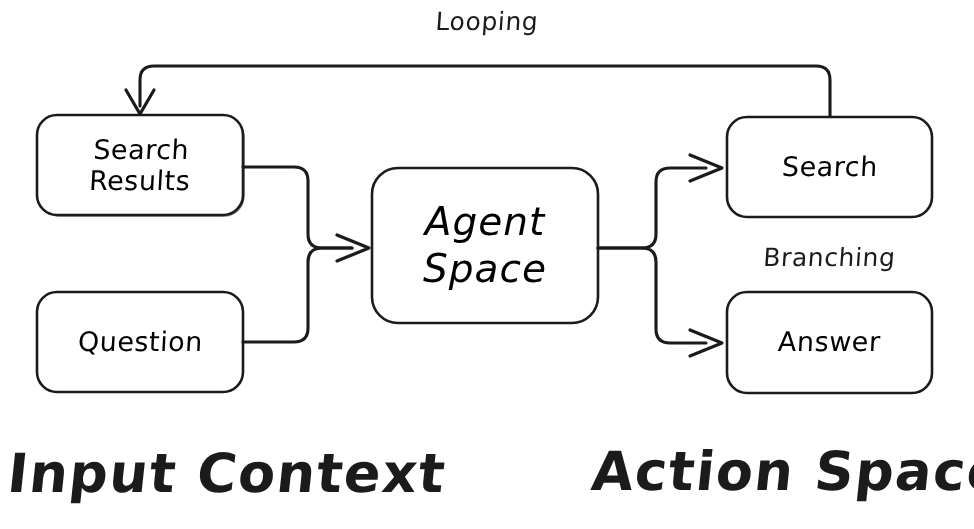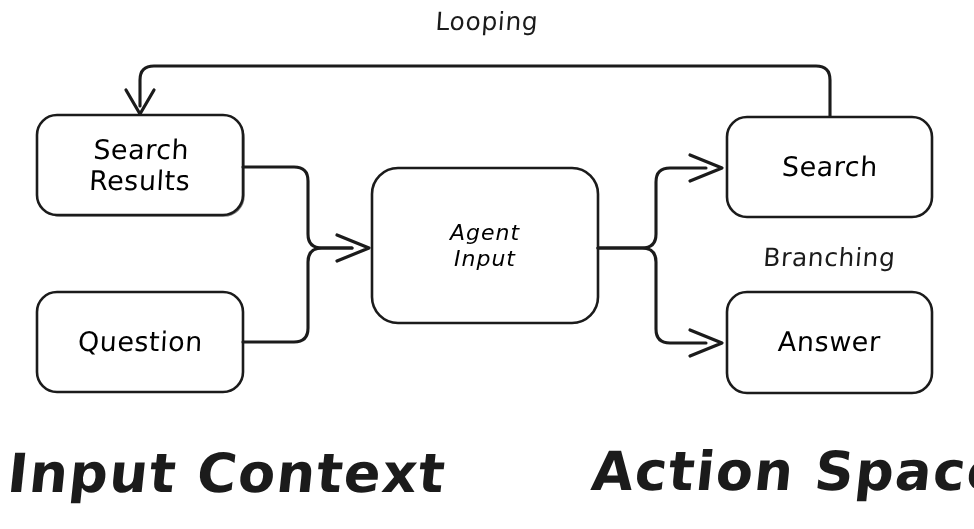--- a/index.html
+++ b/index.html
@@ -60,21 +60,21 @@
   }
   .node-label {
     font-size: 27px;
     letter-spacing: .5px;
     text-align: center;
     line-height: 1.22;
     transform: skewX(-3deg);
   }
   .node-label.two-line { line-height: 1.16; }
   .agent-label {
-    font-size: 22px;
+    font-size: 39px;
     font-style: italic;
     letter-spacing: 1px;
     text-align: center;
     line-height: 1.18;
   }
   .edge-label {
     font-size: 25px;
     letter-spacing: .6px;
     transform: skewX(-4deg);
   }
@@ -182,21 +182,21 @@
     </div>
   </div>
 
   <div class="center-block" style="left:37px; top:292px; width:206px; height:100px;">
     <div class="node-label">Question</div>
   </div>
 
   <div class="center-block" style="left:372px; top:168px; width:226px; height:155px;">
     <div class="agent-label">
       <div>Agent</div>
-      <div>Input</div>
+      <div>Space</div>
     </div>
   </div>
 
   <div class="center-block" style="left:727px; top:117px; width:205px; height:100px;">
     <div class="node-label">Search</div>
   </div>
 
   <div class="lbl edge-label" style="left:727px; top:243px; width:205px; text-align:center;">Branching</div>
 
   <div class="center-block" style="left:727px; top:292px; width:205px; height:101px;">

